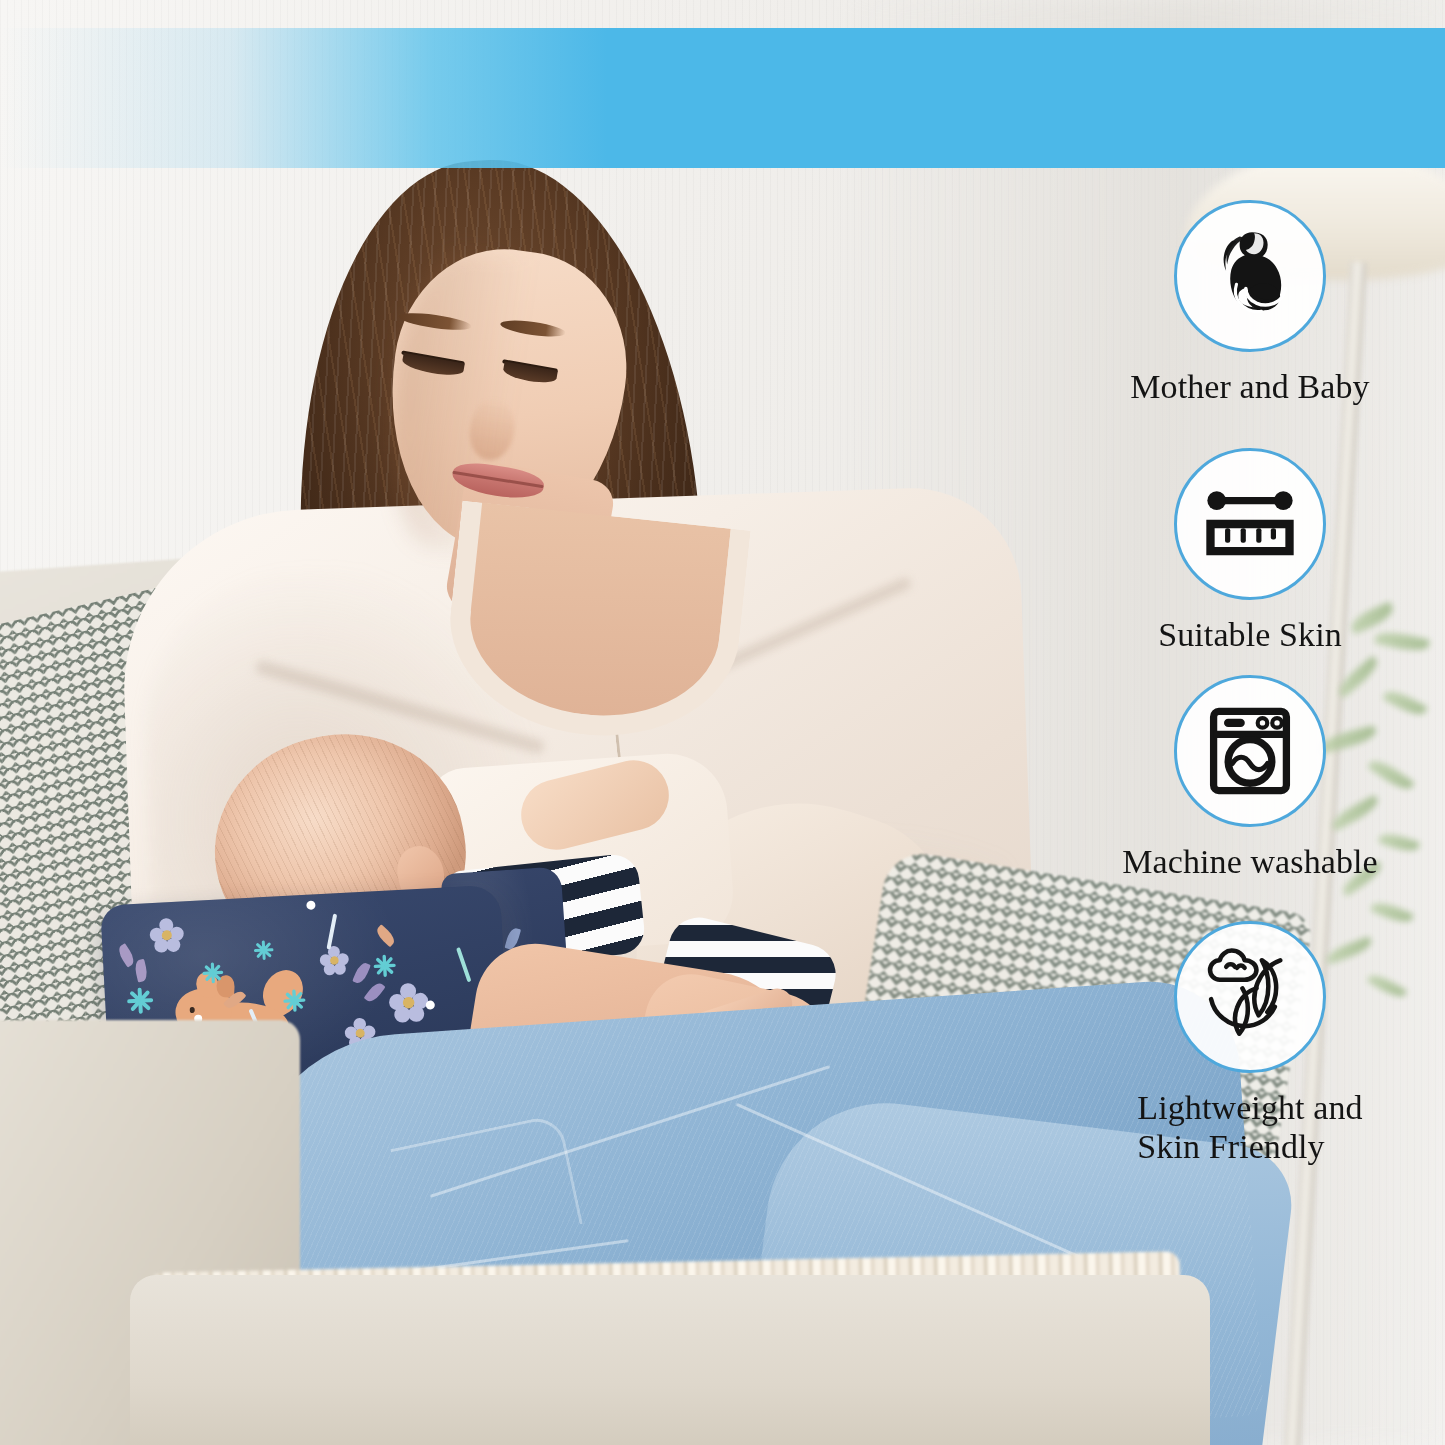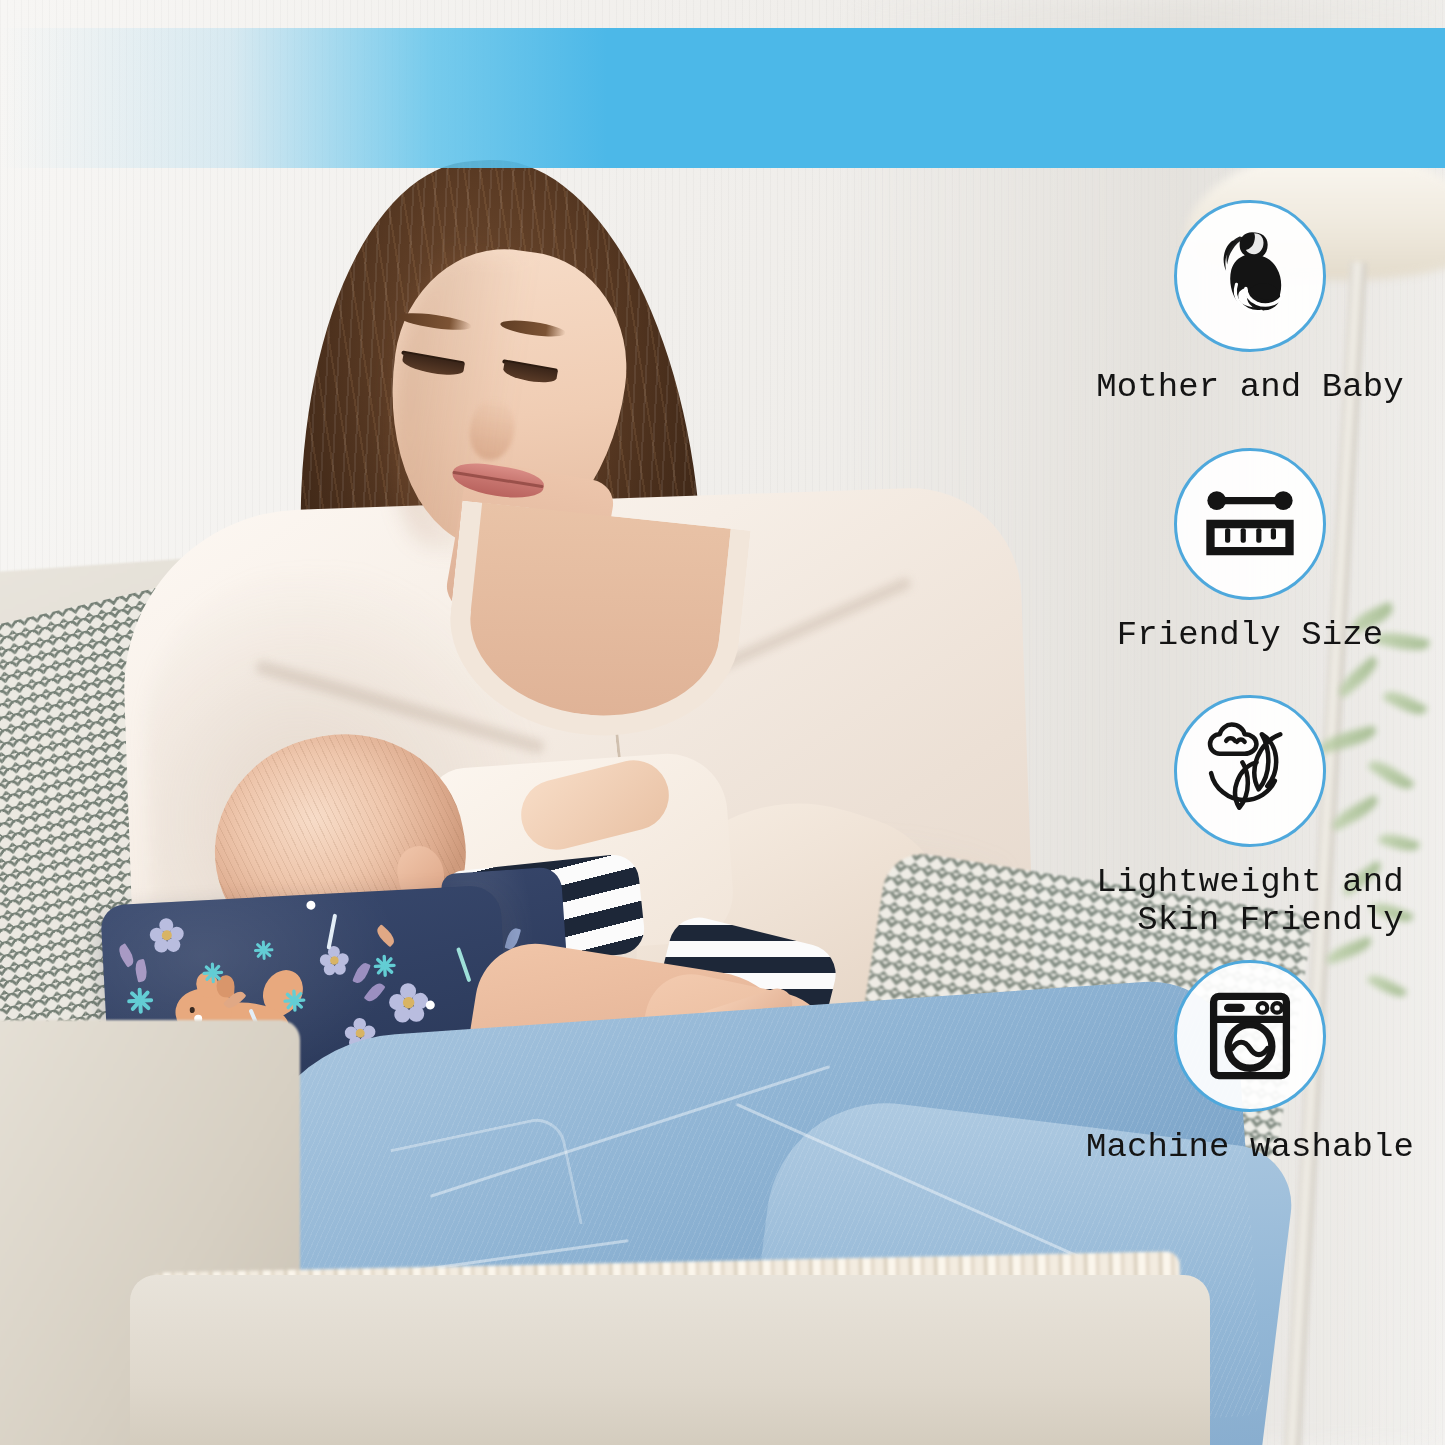--- a/index.html
+++ b/index.html
@@ -422,22 +422,22 @@
     border:3px solid #4ea8dc;
     background:rgba(255,255,255,.93);
     display:flex;align-items:center;justify-content:center;
     box-sizing:border-box;
   }
   .f-circle svg{display:block;}
   .f-label{
     margin-top:16px;
     font-size:34px;line-height:1.13;
     color:#141414;
-    text-align:right;
-    font-family:Liberation Mono, monospace;
+    text-align:left;
+    font-family:Liberation Serif, serif;
     letter-spacing:.1px;
   }
   .f1{margin-top:0;}
   .f2{margin-top:42px;}
   .f3{margin-top:40px;}
   .f4{margin-top:20px;}
 </style>
 </head>
 <body>
 
@@ -835,37 +835,21 @@
             <circle cx="18" cy="27.5" r="9"></circle>
             <circle cx="82" cy="27.5" r="9"></circle>
             <path d="M12 50h76v26H12z" fill="none" stroke="#141414" stroke-width="8"></path>
             <rect x="26" y="54" width="5" height="14" rx="2"></rect>
             <rect x="41" y="54" width="5" height="14" rx="2"></rect>
             <rect x="56" y="54" width="5" height="14" rx="2"></rect>
             <rect x="70" y="54" width="5" height="11" rx="2"></rect>
           </g>
         </svg>
       </div>
-      <div class="f-label">Friendly Size</div>
-    </div>
-
-    <div class="feature f3">
-      <div class="f-circle">
-        <svg width="108" height="108" viewBox="0 0 100 100">
-          <g fill="none" stroke="#141414" stroke-width="4.2" stroke-linecap="round" stroke-linejoin="round">
-            <path d="M22 34c-5 0-9-4-9-9s4-9 9-9c1-5 6-9 11-9 6 0 11 4 12 9 6 0 11 4 11 9s-5 9-11 9z"></path>
-            <path d="M28 22c2-3 6-3 8 0"></path>
-            <path d="M38 23c2-3 5-3 7 0"></path>
-            <path d="M14 52c3 14 16 25 31 25 12 0 23-7 28-18"></path>
-            <path d="M78 16c-9 3-17 11-21 21-4 10-4 21 1 30 6-7 9-17 9-27 0-9-2-17-6-24 7 4 12 12 13 21 1 10-2 20-8 27"></path>
-            <path d="M56 42c-8 2-15 9-18 18-3 8-2 17 2 24 5-6 8-14 8-23 0-7-2-14-5-19"></path>
-          </g>
-        </svg>
-      </div>
-      <div class="f-label"><span>Lightweight and</span><br><span>Skin Friendly</span></div>
+      <div class="f-label">Suitable Skin</div>
     </div>
 
     <div class="feature f4">
       <div class="f-circle">
         <svg width="104" height="104" viewBox="0 0 100 100">
           <g fill="none" stroke="#141414" stroke-width="7" stroke-linejoin="round">
             <rect x="15" y="12" width="70" height="76" rx="5"></rect>
             <line x1="15" y1="34" x2="85" y2="34"></line>
             <circle cx="50" cy="60" r="21"></circle>
           </g>
@@ -873,14 +857,30 @@
             <rect x="25" y="19" width="20" height="8" rx="4"></rect>
             <circle cx="62" cy="23" r="4.6" fill="none" stroke="#141414" stroke-width="4"></circle>
             <circle cx="76" cy="23" r="4.6" fill="none" stroke="#141414" stroke-width="4"></circle>
           </g>
           <path d="M33 62c5-8 12-8 17 0 5 8 12 8 17 0" fill="none" stroke="#141414" stroke-width="5" stroke-linecap="round"></path>
         </svg>
       </div>
       <div class="f-label">Machine washable</div>
     </div>
 
+    <div class="feature f3">
+      <div class="f-circle">
+        <svg width="108" height="108" viewBox="0 0 100 100">
+          <g fill="none" stroke="#141414" stroke-width="4.2" stroke-linecap="round" stroke-linejoin="round">
+            <path d="M22 34c-5 0-9-4-9-9s4-9 9-9c1-5 6-9 11-9 6 0 11 4 12 9 6 0 11 4 11 9s-5 9-11 9z"></path>
+            <path d="M28 22c2-3 6-3 8 0"></path>
+            <path d="M38 23c2-3 5-3 7 0"></path>
+            <path d="M14 52c3 14 16 25 31 25 12 0 23-7 28-18"></path>
+            <path d="M78 16c-9 3-17 11-21 21-4 10-4 21 1 30 6-7 9-17 9-27 0-9-2-17-6-24 7 4 12 12 13 21 1 10-2 20-8 27"></path>
+            <path d="M56 42c-8 2-15 9-18 18-3 8-2 17 2 24 5-6 8-14 8-23 0-7-2-14-5-19"></path>
+          </g>
+        </svg>
+      </div>
+      <div class="f-label"><span>Lightweight and</span><br><span>Skin Friendly</span></div>
+    </div>
+
   </div>
 </div>
 
 </body></html>

